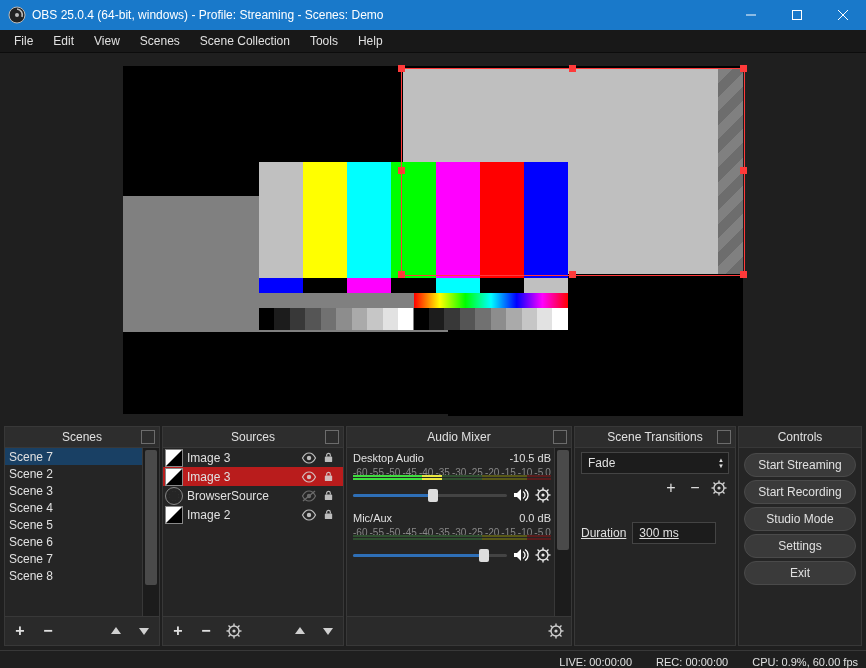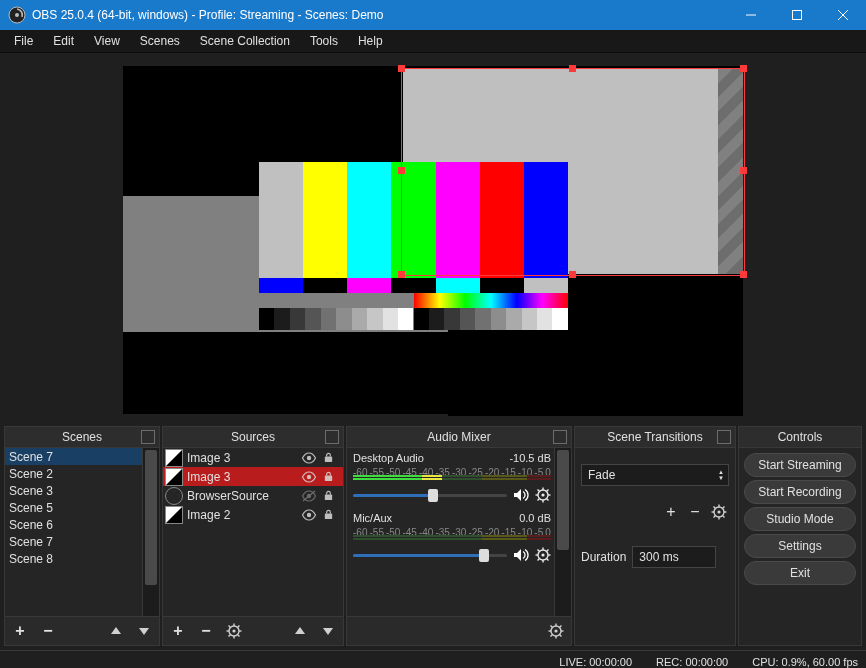--- a/index.html
+++ b/index.html
@@ -224,28 +224,28 @@
 .mixer-slider .track {
   flex:1; height:3px; background:#444; position:relative;
   border-radius:2px;
 }
 .mixer-slider .track .fill { height:100%; background:#2e6fb7; border-radius:2px; }
 .mixer-slider .track .thumb { position:absolute; top:-5px; width:10px; height:13px; background:#ddd; border-radius:2px; }
 .mixer-slider .spk { width:16px; color:#fff; font-size:14px; }
 .mixer-slider .gear { width:16px; color:#e0e0e0; }
 
 
-.trans-row { display:flex; align-items:center; gap:4px; margin: 16px 6px; }
+.trans-row { display:flex; align-items:center; gap:4px; margin: 4px 6px; }
 .trans-select {
   flex:1; background:#1c1c1c; border:1px solid #444; height:20px;
   display:flex; align-items:center; padding:0 6px; position:relative;
 }
 .trans-select .chev { position:absolute; right:4px; display:flex; flex-direction:column; font-size:6px; line-height:6px;}
 .trans-icon { width:20px; height:20px; display:flex; align-items:center; justify-content:center; font-size:16px; }
-.trans-dur-row { display:flex; align-items:center; gap:6px; margin: 24px 6px; }
+.trans-dur-row { display:flex; align-items:center; gap:6px; margin: 24px 6px; text-decoration: underline; }
 .trans-input { width:70px; height:20px; background:#1c1c1c; border:1px solid #444; display:flex; align-items:center; padding:0 6px; }
 
 
 .ctrl-btn {
   height: 22px;
   margin: 3px 5px;
   background: #3a3a3a;
   border: 1px solid #4a4a4a;
   border-radius: 12px;
   display:flex; align-items:center; justify-content:center;
@@ -380,20 +380,21 @@
   <div class="panel" style="width:154px;">
     <div class="panel-header">
       <span>Scenes</span>
       <div class="pop"></div>
     </div>
     <div class="panel-body">
       <div id="scenes-container">
           <div class="list-item selected">Scene 7</div>
           <div class="list-item">Scene 2</div>
           <div class="list-item">Scene 3</div>
+          <div class="list-item">Scene 4</div>
           <div class="list-item">Scene 5</div>
           <div class="list-item">Scene 6</div>
           <div class="list-item">Scene 7</div>
           <div class="list-item">Scene 8</div>
         </div>
       <div class="scroll-track">
           <div class="scroll-thumb"></div>
         </div>
     </div>
     <div class="panel-footer">

